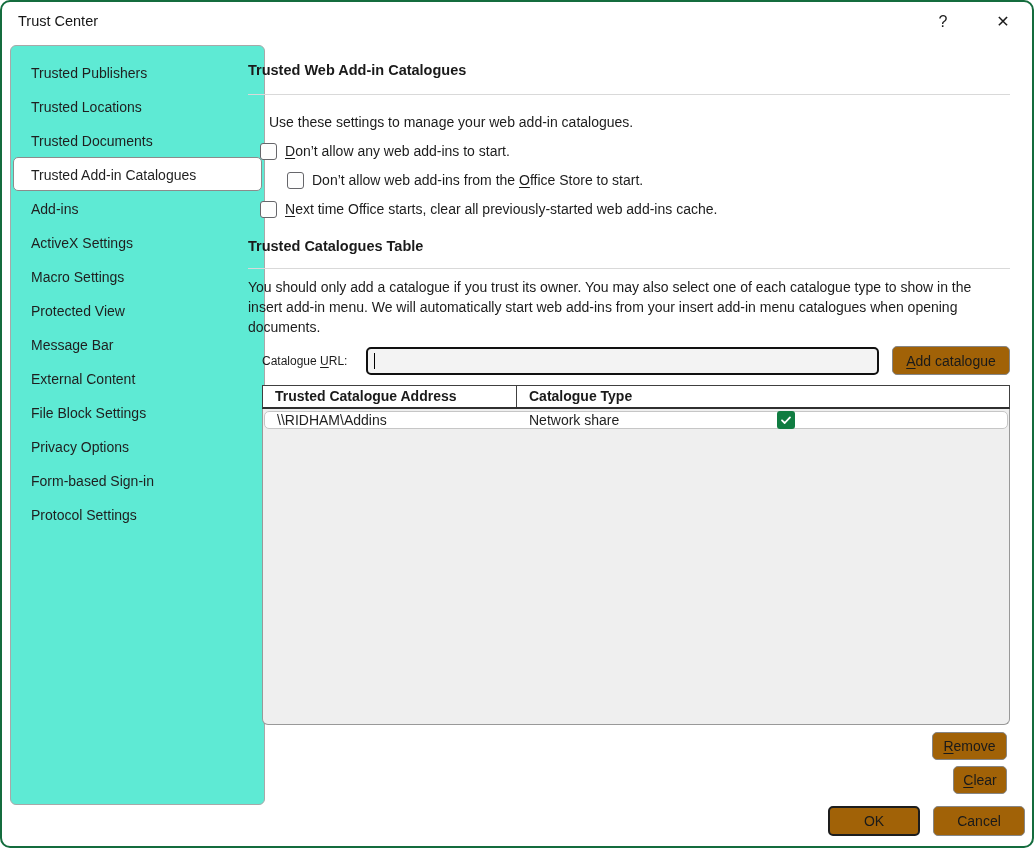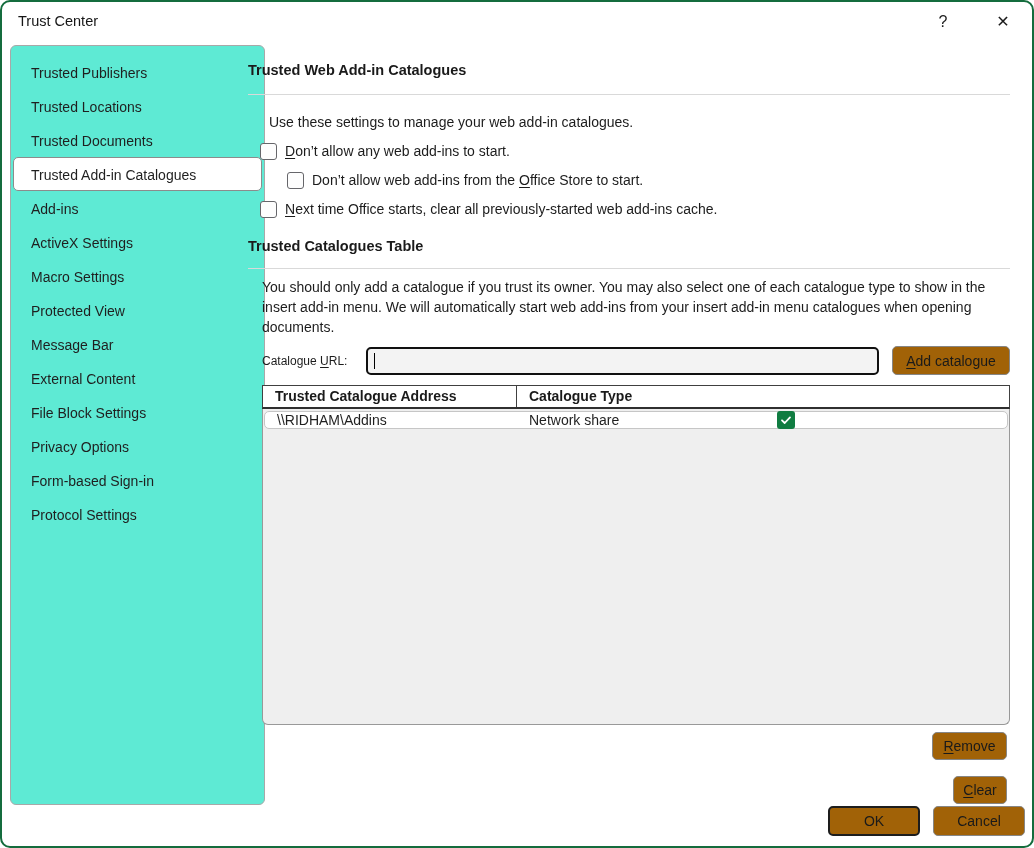--- a/index.html
+++ b/index.html
@@ -64,21 +64,21 @@
   .cb-row.indented { margin-left: 39px; }
   .checkbox {
     width: 17px; height: 17px; flex: 0 0 17px;
     border: 1px solid #66666a; border-radius: 3px;
     background: #fdfdfd; margin-right: 8px;
   }
   .cb-label { font-size: 14px; line-height: 20px; }
   .ak { text-decoration: underline; text-underline-offset: 2px; }
   .sec2-title { margin-top: 17px; }
   .rule2 { margin-top: 12px; }
-  .desc { margin-top: 8px; margin-left: 14px; font-size: 14px; line-height: 20px; width: 748px; }
+  .desc { margin-top: 8px; font-size: 14px; line-height: 20px; width: 748px; }
   
   .url-row { display: flex; align-items: center; margin-left: 14px; margin-top: 9px; }
   .url-label { width: 104px; flex: 0 0 104px; font-size: 12px; }
   .textbox {
     flex: 1 1 auto; height: 28px;
     background: #f3f3f3;
     border: 2px solid #101010;
     border-radius: 5px;
     position: relative;
     margin-right: 13px;
@@ -130,21 +130,21 @@
   .td2 { width: 256px; padding-left: 12px; }
   .td3 { flex: 1 1 auto; padding-left: 4px; display: flex; align-items: center; }
   .gcheck {
     width: 18px; height: 18px;
     background: #107C41;
     border-radius: 3px;
     display: inline-flex; align-items: center; justify-content: center;
   }
   .gcheck svg { display: block; }
   
-  .btn-col { display: flex; flex-direction: column; align-items: flex-end; gap: 16px; margin-top: 7px; padding-right: 3px; }
+  .btn-col { display: flex; flex-direction: column; align-items: flex-end; gap: 6px; margin-top: 7px; padding-right: 3px; }
   .remove-btn { width: 75px; height: 28px; padding: 0; }
   .clear-btn { width: 54px; height: 28px; padding: 0; }
   
   .footer { position: absolute; top: 804px; right: 7px; display: flex; gap: 13px; }
   .ok-btn { width: 92px; height: 30px; border: 2px solid #1d1d1d; padding: 0; }
   .cancel-btn { width: 92px; height: 30px; padding: 0; }
 </style>
 </head>
 <body>
 

